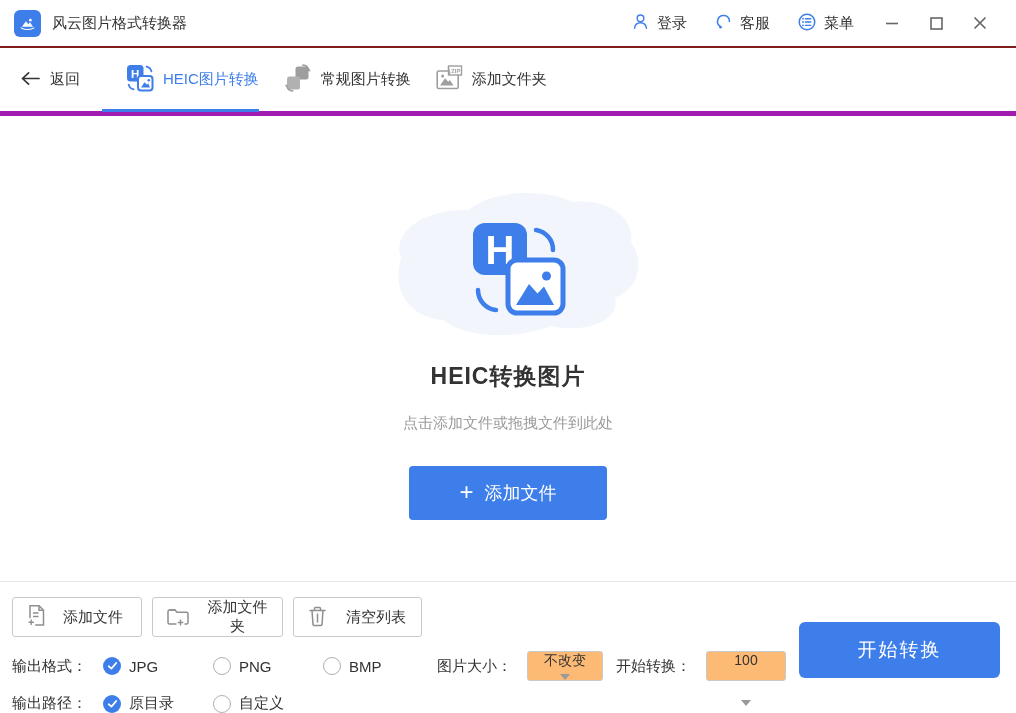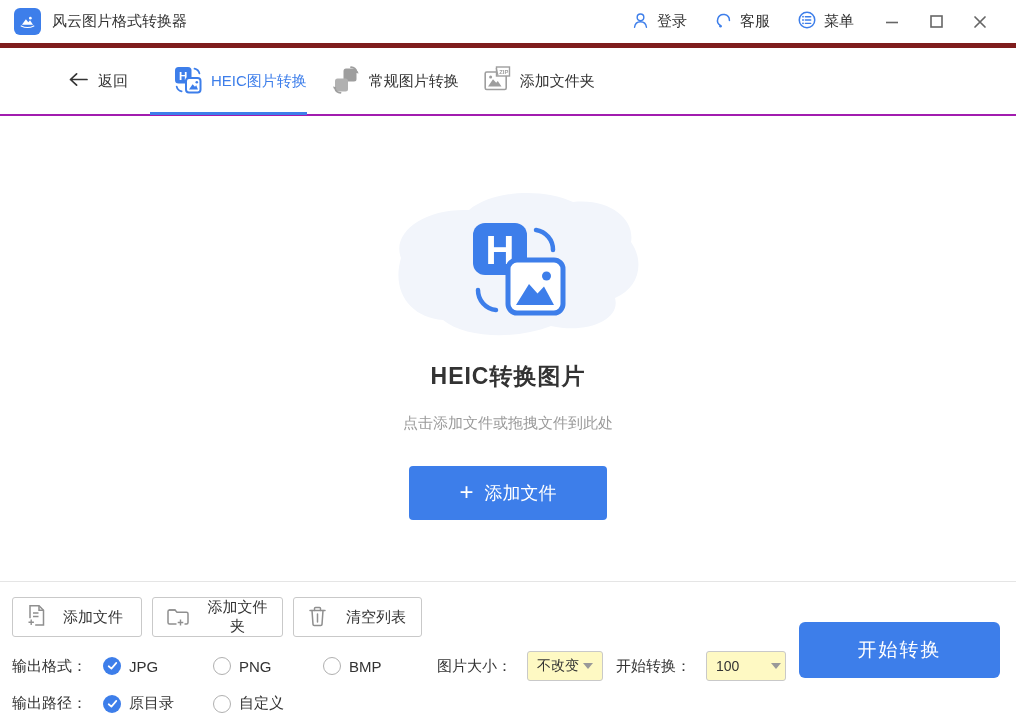--- a/index.html
+++ b/index.html
@@ -4,30 +4,30 @@
 <style>
   * { margin:0; padding:0; box-sizing:border-box; }
   html,body { width:1016px; height:713px; overflow:hidden; }
   body {
     font-family:"Liberation Sans","DejaVu Sans",sans-serif;
     background:#ffffff; color:#333; cursor:default;
   }
   .window { width:1016px; height:713px; display:flex; flex-direction:column; background:#fff; }
 
   
-  .titlebar { height:48px; flex:0 0 48px; display:flex; align-items:center; padding:0 14px; border-bottom:5px solid #7f1d1d; }
+  .titlebar { height:48px; flex:0 0 48px; display:flex; align-items:center; padding:0 14px; border-bottom:2px solid #7f1d1d; }
   .app-icon { width:27px; height:27px; border-radius:6px; background:var(--accent); display:flex; align-items:center; justify-content:center; }
   .app-title { font-size:15px; color:#333; margin-left:11px; }
   .tb-right { margin-left:auto; display:flex; align-items:center; }
   .tb-link { display:flex; align-items:center; gap:7px; font-size:15px; color:#333; margin-left:27px; cursor:pointer; }
   .win-controls { display:flex; align-items:center; margin-left:16px; }
   .win-btn { width:44px; height:32px; display:flex; align-items:center; justify-content:center; cursor:pointer; }
 
   
-  .tabbar { height:68px; flex:0 0 68px; display:flex; align-items:center; border-bottom:2px solid #a21caf;padding-left:48px; }
+  .tabbar { height:68px; flex:0 0 68px; display:flex; align-items:center; border-bottom:5px solid #a21caf; }
   .back-btn { display:flex; align-items:center; gap:9px; margin-left:20px; font-size:15px; color:#333; cursor:pointer; }
   .tab { display:flex; align-items:center; gap:9px; height:100%; position:relative; font-size:15px; color:#333; cursor:pointer; }
   .tab-1 { margin-left:46px; }
   .tab-2 { margin-left:25px; }
   .tab-3 { margin-left:25px; }
   .tab.active { color:var(--accent); }
   .tab.active::after { content:""; position:absolute; left:-24px; right:0; bottom:-1px; height:3px; background:var(--accent); }
 
   
   .main { flex:1 1 auto; display:flex; flex-direction:column; align-items:center; padding-top:64px; background:#fff; }
@@ -46,22 +46,22 @@
 
   .settings-row { display:flex; align-items:center; font-size:15px; color:#333; }
   .row-format { margin-top:14px; }
   .row-path { margin-top:13px; }
   .row-label { width:91px; flex:0 0 91px; }
   .radio-opt { display:flex; align-items:center; gap:8px; width:110px; flex:0 0 110px; cursor:pointer; }
   .radio { width:18px; height:18px; border-radius:50%; flex:0 0 18px; }
   .radio.unchecked { border:1px solid #b0b0b0; background:#fff; }
   .radio.checked { background:var(--accent); display:flex; align-items:center; justify-content:center; }
   .inline-label { margin-left:4px; margin-right:15px; }
-  .dropdown { height:30px; border:1px solid #c9c9c9; border-radius:3px; background:#fef9c3; display:flex; align-items:center;
-    justify-content:space-between; padding:0 9px; font-size:14px; color:#333; cursor:pointer; }
+  .dropdown { height:30px; border:1px solid #c9c9c9; border-radius:3px; background:#fdba74; display:flex; align-items:center;
+    justify-content:space-between; padding:0 9px; font-size:14px; color:#333; cursor:pointer;flex-direction:column; }
   .dd-size { width:76px; }
   .dd-quality { width:80px; margin-left:13px; }
   .dd-quality-label { margin-left:13px; }
   .caret { width:0; height:0; border-left:5px solid transparent; border-right:5px solid transparent; border-top:6px solid #999; }
   .start-btn { position:absolute; right:16px; top:40px; width:201px; height:56px; background:var(--accent); color:#fff;
     font-size:19px; letter-spacing:2px; border:none; border-radius:6px; cursor:pointer; }
 
   :root { --accent:#3D7EEA; }
 </style>
 </head>

